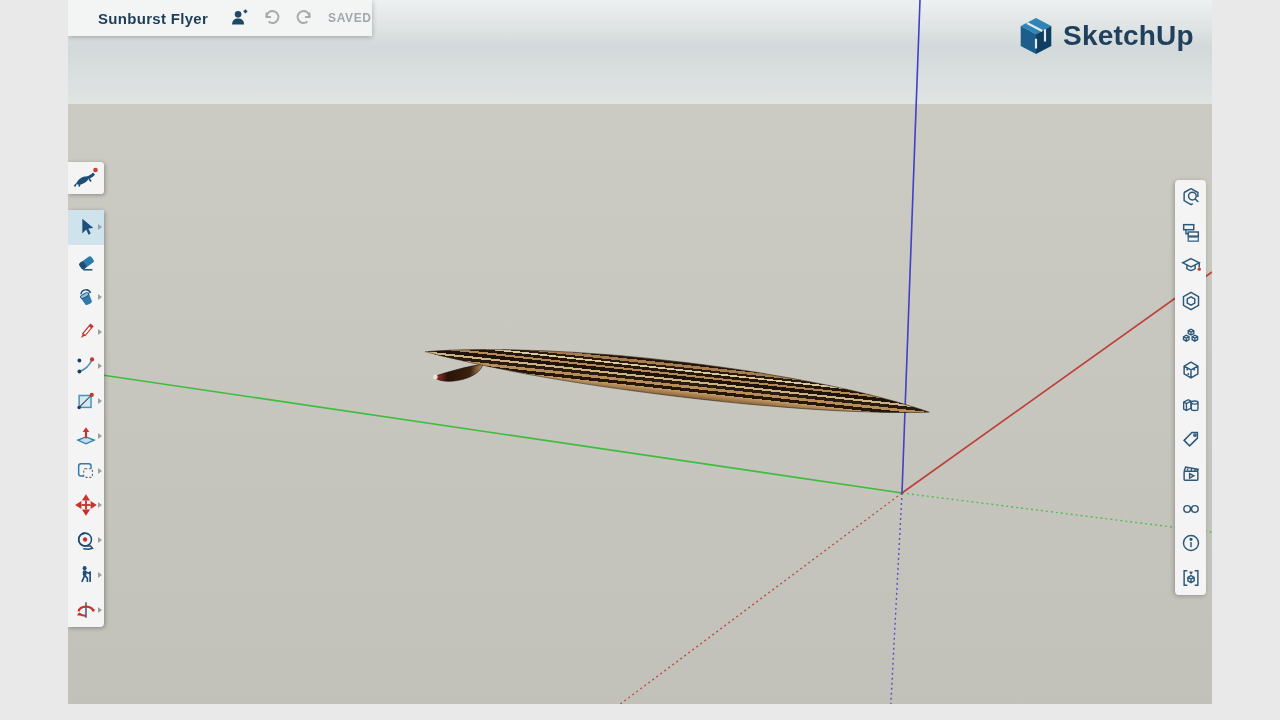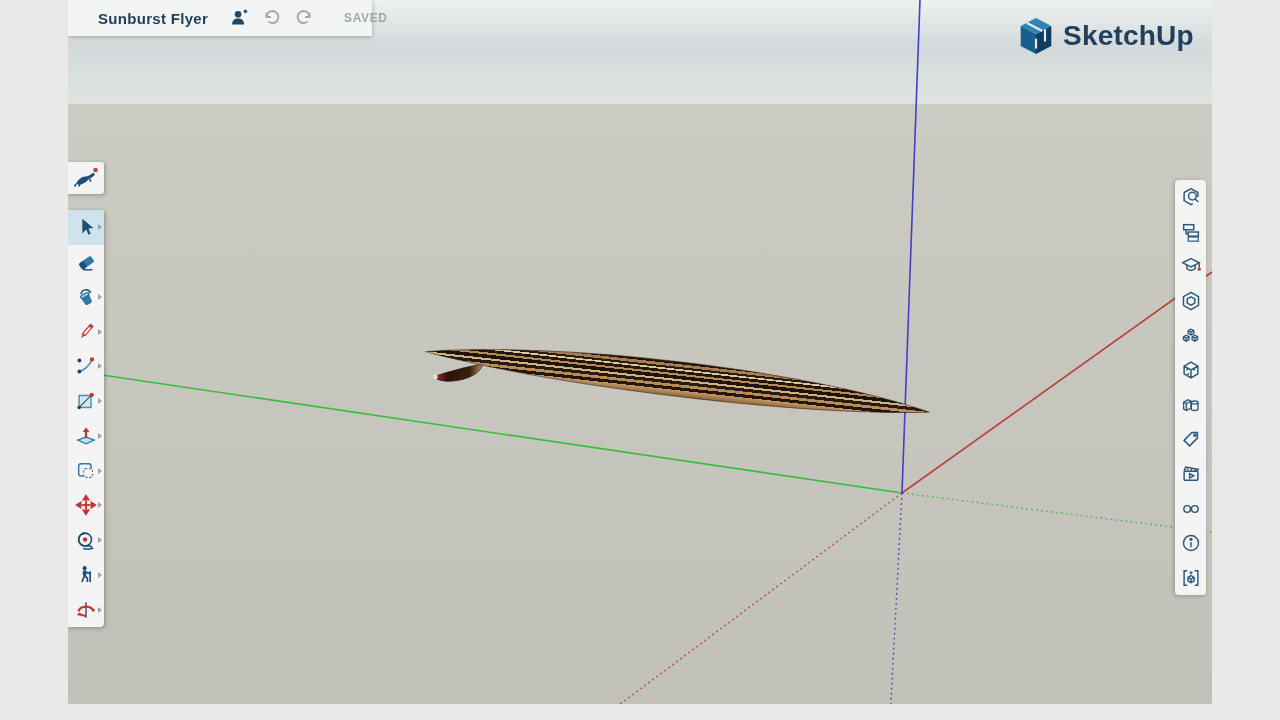--- a/index.html
+++ b/index.html
@@ -12,21 +12,21 @@
   .canvas-svg{position:absolute;left:0;top:0;z-index:1;}
 
   
   .topbar{position:absolute;left:0;top:0;width:304px;height:36px;background:#f3f4f4;
           box-shadow:0 1px 5px rgba(0,0,0,.28);display:flex;align-items:center;
           padding:0 10px;box-sizing:border-box;z-index:6;}
   .hamburger{width:20px;height:14px;display:flex;flex-direction:column;justify-content:space-between;cursor:pointer;margin:0 8px 0 4px;}
   .hamburger span{display:block;height:2.4px;background:#45525a;border-radius:1px;}
   .doc-title{font-size:15px;font-weight:bold;color:#1e3d58;letter-spacing:.3px;margin:0 14px 0 8px;white-space:nowrap;}
   .tb-btn{background:none;border:none;padding:2px;margin:0 4px;cursor:pointer;display:flex;align-items:center;}
-  .saved{font-size:12px;font-weight:bold;color:#a2a7ab;letter-spacing:.6px;margin-left:24px;}
+  .saved{font-size:12px;font-weight:bold;color:#a2a7ab;letter-spacing:.6px;margin-left:8px;}
 
   
   .logo{position:absolute;left:950px;top:16px;display:flex;align-items:center;gap:9px;z-index:3;}
   .logo-text{font-size:28px;font-weight:600;color:#20405e;letter-spacing:.2px;}
 
   
   .mascot-box{position:absolute;left:0;top:162px;width:36px;height:32px;background:#f4f4f4;
       border-radius:0 3px 3px 0;box-shadow:1px 1px 4px rgba(0,0,0,.3);z-index:6;
       display:flex;align-items:center;justify-content:center;cursor:pointer;}
   .ltoolbar{position:absolute;left:0;top:210px;width:36px;height:417px;background:#f4f4f4;

